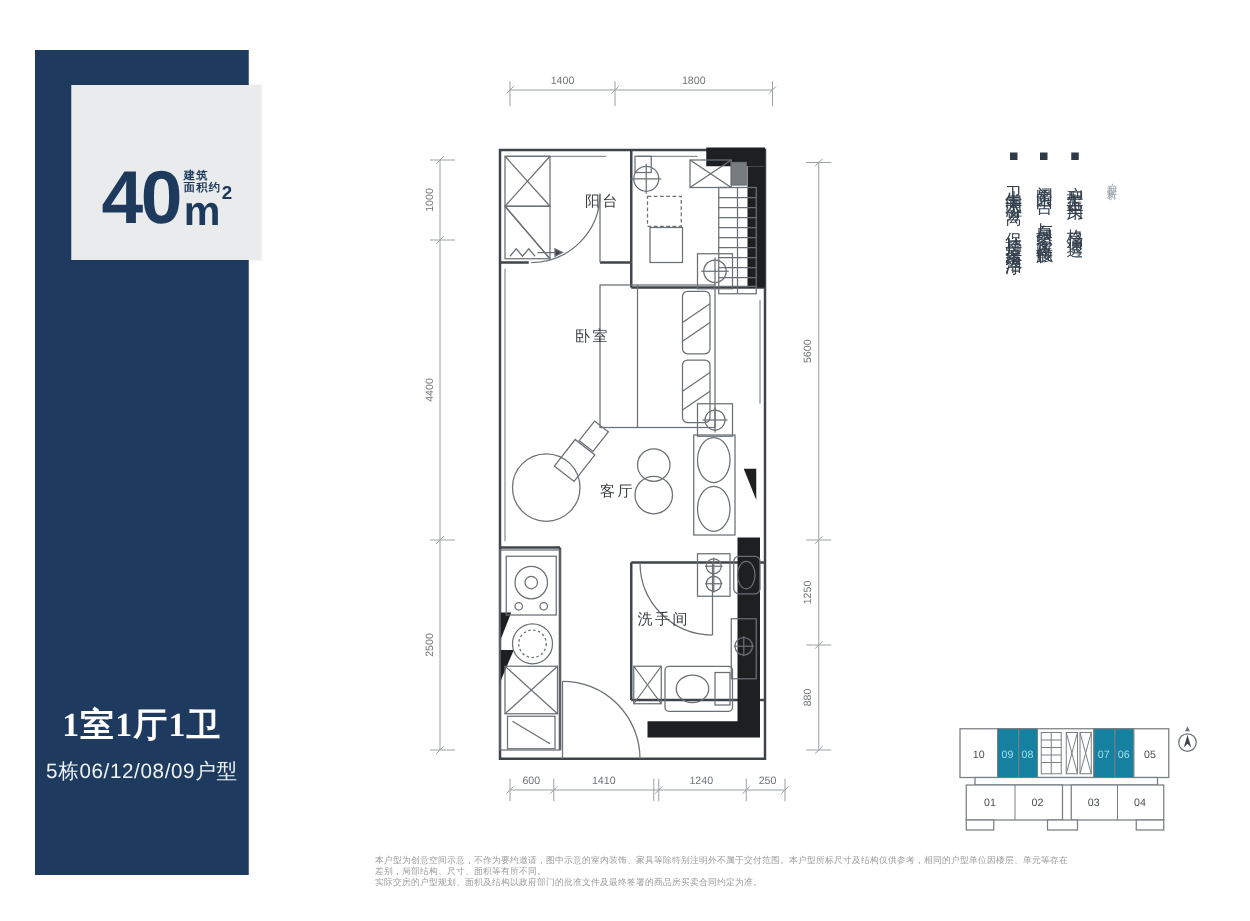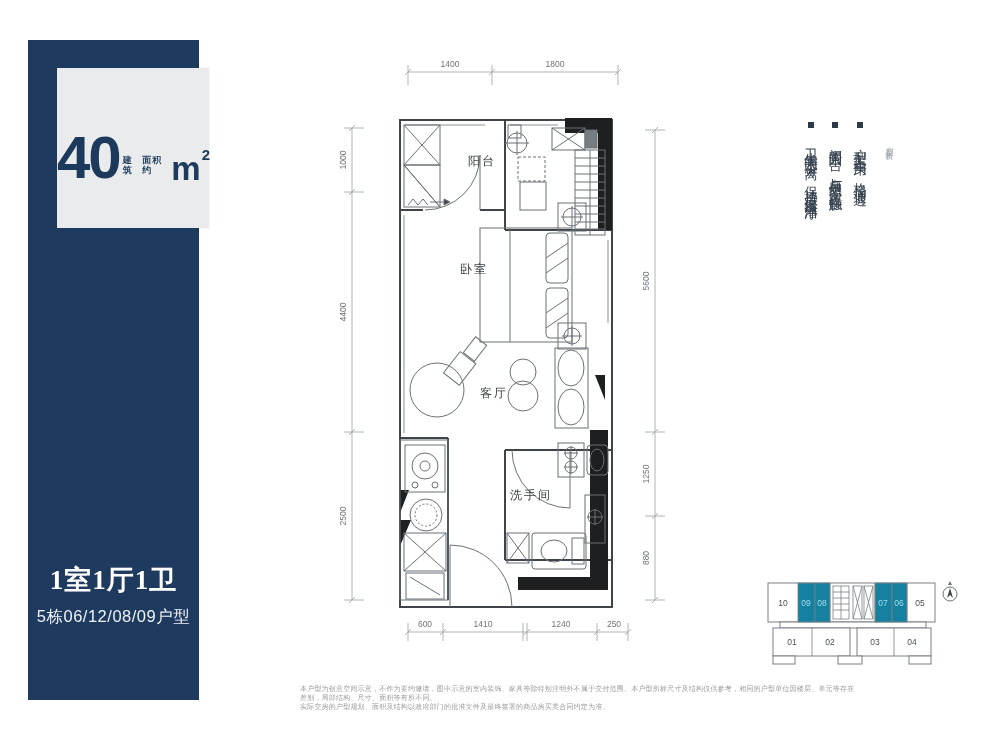--- a/index.html
+++ b/index.html
@@ -3,25 +3,25 @@
 <meta charset="utf-8">
 <style>
   * { margin:0; padding:0; box-sizing:border-box; }
   html,body { width:1000px; height:737px; background:#ffffff; overflow:hidden;
               font-family:"Liberation Sans","DejaVu Sans",sans-serif; }
   .stage { position:relative; width:1000px; height:737px; background:#fff; }
 
   
   .sidebar { position:absolute; left:28px; top:40px; width:171px; height:660px;
              background:#1e3a5e; }
-  .area-card { position:absolute; left:29px; top:28px; width:152px; height:160px;
+  .area-card { position:absolute; left:29px; top:28px; width:152px; height:140px;
                background:#e9ebec; box-shadow:0 0 0 1px rgba(0,0,0,0.03); }
   .area-row { display:flex; align-items:flex-end; justify-content:center; margin-top:66px; }
   .area-value { font-size:60px; line-height:0.8; font-weight:700; color:#1d3a5c; letter-spacing:-2px; }
-  .area-right { display:flex; flex-direction:row; align-items:flex-start; margin-left:3px; }
+  .area-right { display:flex; flex-direction:column; align-items:flex-start; margin-left:3px; }
   .area-label { font-size:9px; line-height:10px; letter-spacing:1px; font-weight:700; color:#1d3a5c; }
   .area-unit-row { display:flex; align-items:flex-start; margin-top:1px; }
   .area-unit { font-size:33px; line-height:0.8; font-weight:700; color:#1d3a5c; }
   .area-sup { font-size:15px; font-weight:700; color:#1d3a5c; position:relative; top:-10px; left:1px; }
   .type-title { position:absolute; left:0; right:0; top:522px; text-align:center;
                 color:#ffffff; font-size:27px; font-weight:700; letter-spacing:1px;font-family:Liberation Serif, serif; }
   .type-subtitle { position:absolute; left:0; right:0; top:566px; text-align:center;
                    color:#eef3f7; font-size:16.5px; letter-spacing:0.5px; }
 
   

